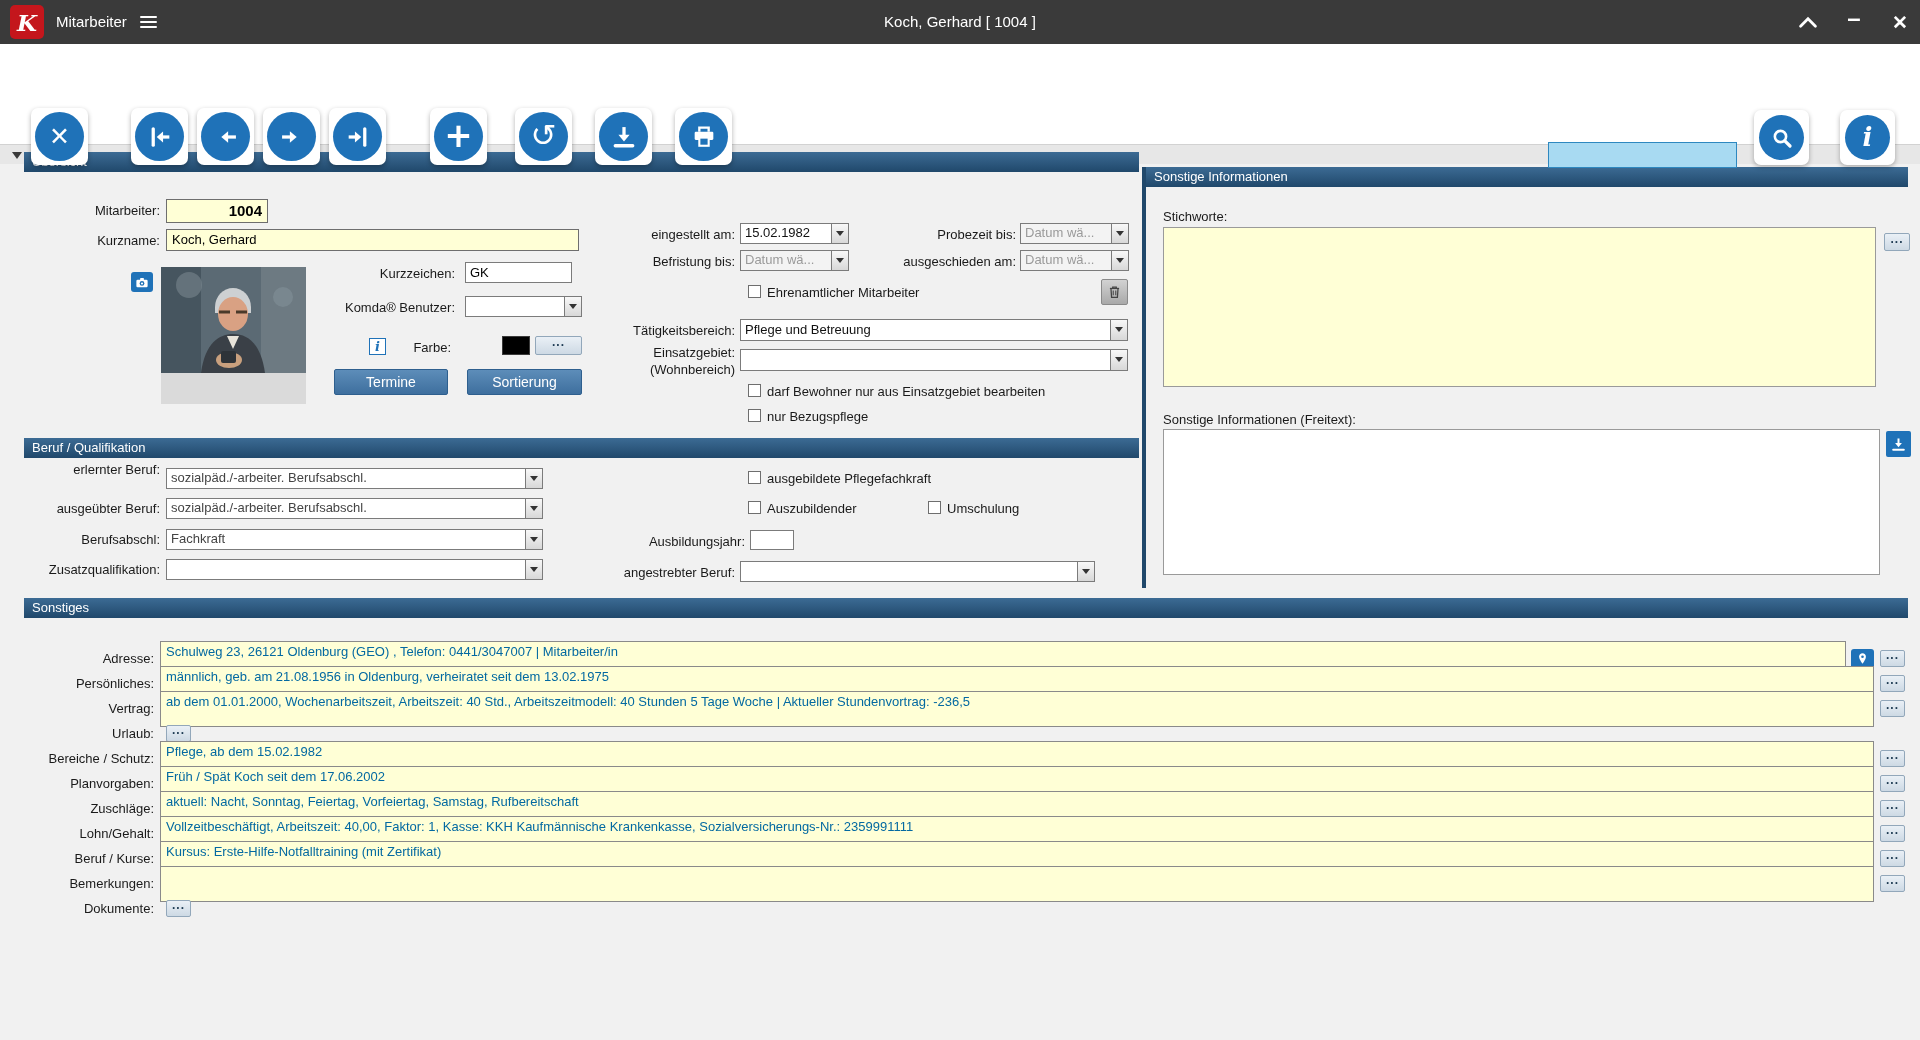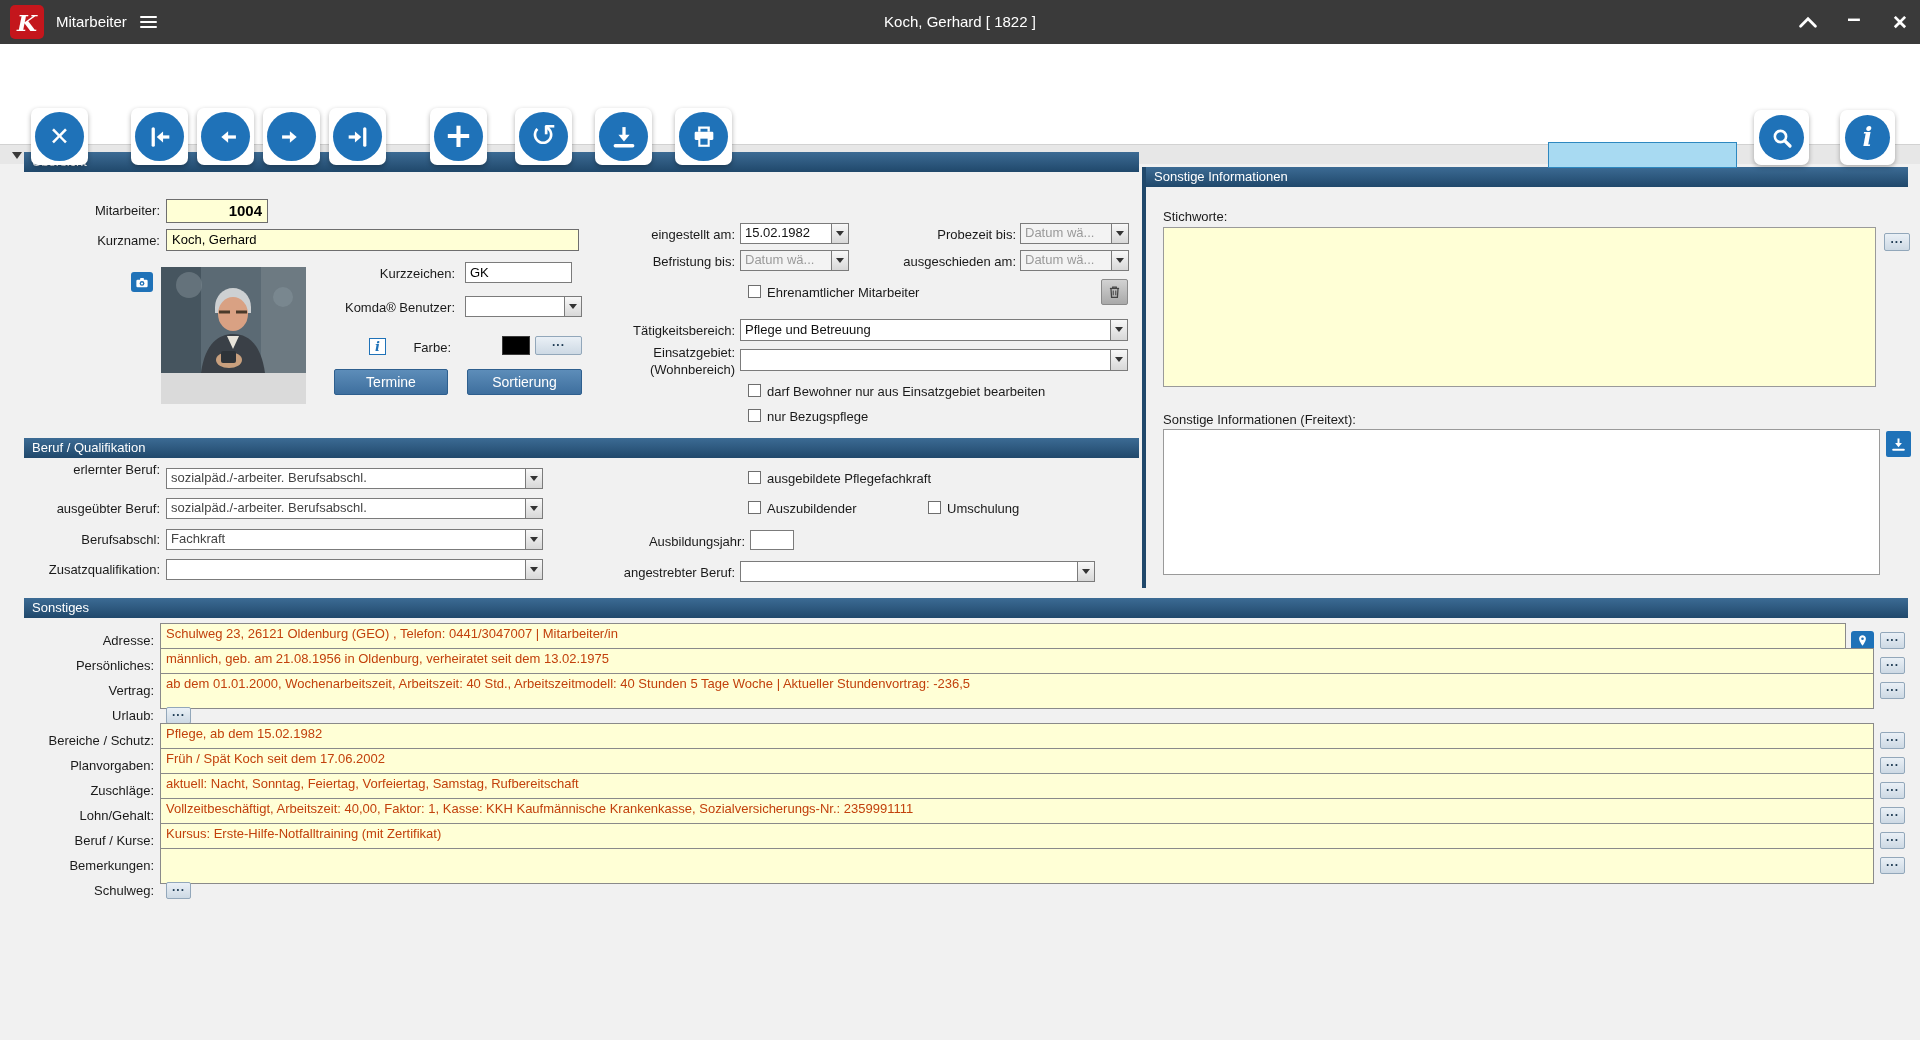--- a/index.html
+++ b/index.html
@@ -74,40 +74,40 @@
                border:1px solid #8a8a8a; border-radius:2px; }
 
   
   .vdivider { position:absolute; left:1142px; top:167px; width:4px; height:421px; background:#20486b; }
   textarea.ta { position:absolute; border:1px solid #9a9a9a; resize:none; outline:none; font-family:"Liberation Sans",sans-serif; font-size:13px; padding:4px; }
   .ta.yellow { background:#ffffd6; }
   .ta.white { background:#fff; }
   .dl-btn { position:absolute; left:1886px; top:431px; width:25px; height:26px; background:#1f72b8; border-radius:2px; }
 
   
-  .srows { position:absolute; left:0; top:630px; width:1920px; }
+  .srows { position:absolute; left:0; top:648px; width:1920px; }
   .srow { display:flex; align-items:center; height:21px; margin-bottom:4px; padding-right:15px; }
   .srow-label { width:160px; flex:none; text-align:right; padding-right:6px; font-size:13px; color:#1a1a1a; white-space:nowrap; }
   .srow-field { flex:1; height:36px; line-height:19px; background:#ffffd6; border:1px solid #8a8a8a; padding:0 5px;
-                font-size:13px; color:#c2410c; white-space:nowrap; overflow:hidden; cursor:text; }
+                font-size:13px; color:#0369a1; white-space:nowrap; overflow:hidden; cursor:text; }
   .srow .dots { width:25px; height:17px; flex:none; margin-left:6px; }
   .pin-btn { width:23px; height:20px; flex:none; margin-left:5px; background:#1f72b8; border-radius:3px; }
 </style>
 </head>
 <body>
 
 <div class="titlebar">
   <div class="logo">K</div>
   <div class="app-label">Mitarbeiter</div>
   <div class="burger">
       <div></div>
       <div></div>
       <div></div>
     </div>
-  <div class="win-title">Koch, Gerhard  [ 1822 ]</div>
+  <div class="win-title">Koch, Gerhard  [ 1004 ]</div>
   <div class="win-ctrls">
     <div class="win-ctrl">
       <svg width="22" height="13" viewBox="0 0 22 14">
           <path d="M3 11 L11 3 L19 11" stroke="#fff" stroke-width="3" fill="none" stroke-linecap="round"></path>
         </svg>
     </div>
     <div class="win-ctrl minus">–</div>
     <div class="win-ctrl x">✕</div>
   </div>
 </div>
@@ -415,16 +415,16 @@
     <div class="srow-label">Beruf / Kurse:</div>
     <div class="srow-field">Kursus: Erste-Hilfe-Notfalltraining (mit Zertifikat)</div>
     <div class="dots-btn dots">...</div>
   </div>
   <div class="srow">
     <div class="srow-label">Bemerkungen:</div>
     <div class="srow-field"></div>
     <div class="dots-btn dots">...</div>
   </div>
   <div class="srow">
-    <div class="srow-label">Schulweg:</div>
+    <div class="srow-label">Dokumente:</div>
     <div class="dots-btn dots">...</div>
   </div>
 </div>
 
 </body></html>

